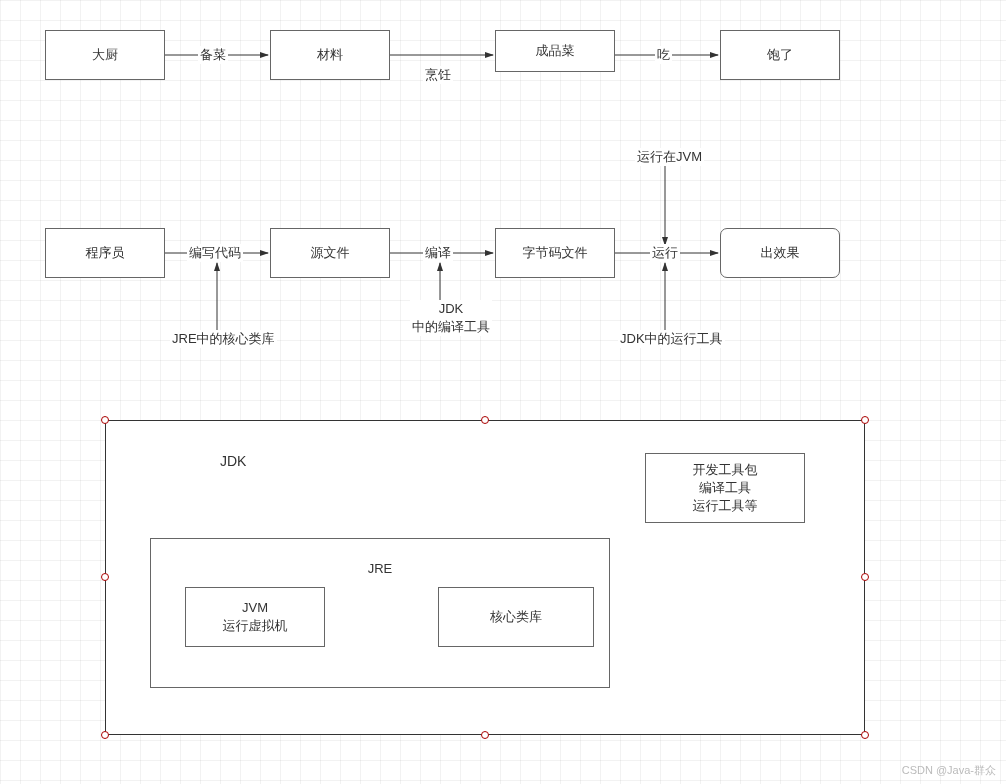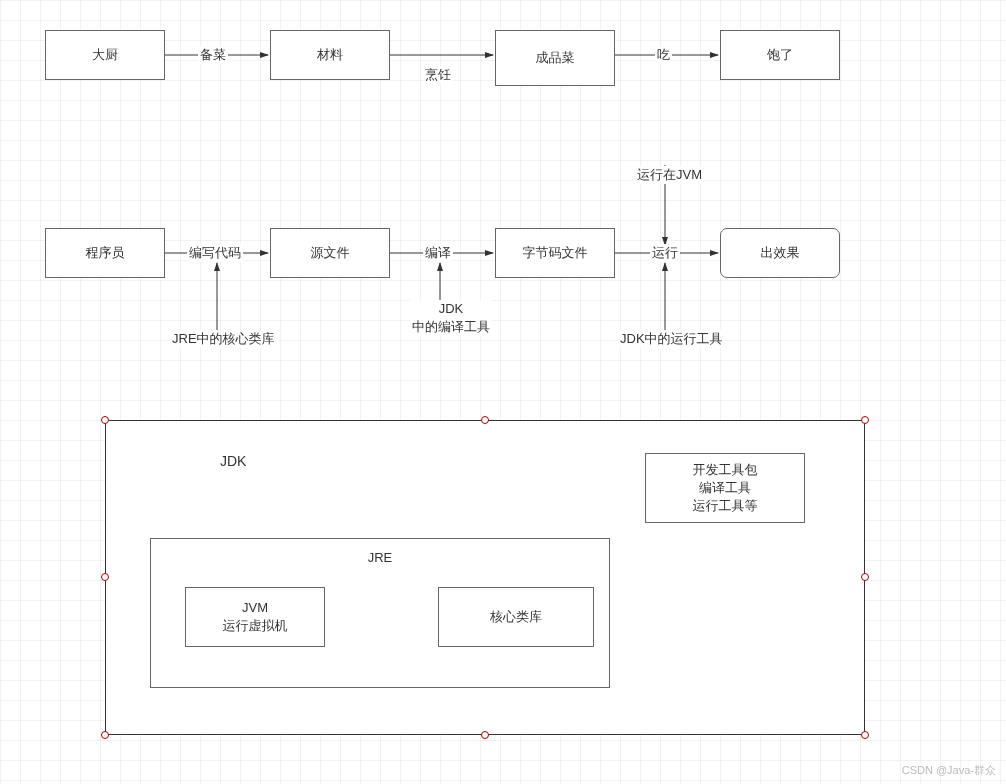--- a/index.html
+++ b/index.html
@@ -102,37 +102,37 @@
 
     <line x1="440" y1="300" x2="440" y2="263" stroke="#333" marker-end="url(#ah)"></line>
 
     <line x1="665" y1="330" x2="665" y2="263" stroke="#333" marker-end="url(#ah)"></line>
 
     <line x1="665" y1="165" x2="665" y2="245" stroke="#333" marker-end="url(#ah)"></line>
   </svg>
 
   <div class="box" style="left:45px; top:30px; width:120px; height:50px;">大厨</div>
   <div class="box" style="left:270px; top:30px; width:120px; height:50px;">材料</div>
-  <div class="box" style="left:495px; top:30px; width:120px; height:56px;text-align:center;">成品菜</div>
+  <div class="box" style="left:495px; top:30px; width:120px; height:42px;text-align:center;">成品菜</div>
   <div class="box" style="left:720px; top:30px; width:120px; height:50px;">饱了</div>
 
   <div class="label" style="left:198px; top:46px;">备菜</div>
   <div class="label" style="left:423px; top:46px;margin-top:20px;">烹饪</div>
   <div class="label" style="left:655px; top:46px;">吃</div>
 
   <div class="box" style="left:45px; top:228px; width:120px; height:50px;">程序员</div>
   <div class="box" style="left:270px; top:228px; width:120px; height:50px;">源文件</div>
   <div class="box" style="left:495px; top:228px; width:120px; height:50px;">字节码文件</div>
   <div class="box" style="left:720px; top:228px; width:120px; height:50px;border-radius:7px;">出效果</div>
 
   <div class="label" style="left:187px; top:244px;">编写代码</div>
   <div class="label" style="left:423px; top:244px;">编译</div>
   <div class="label" style="left:650px; top:244px;">运行</div>
 
-  <div class="label" style="left:635px; top:166px;">运行在JVM</div>
+  <div class="label" style="left:635px; top:148px;">运行在JVM</div>
   <div class="label" style="left:170px; top:330px;">JRE中的核心类库</div>
   <div class="label" style="left:410px; top:300px; text-align:center;">JDK
 中的编译工具</div>
   <div class="label" style="left:618px; top:330px;">JDK中的运行工具</div>
 
   <div class="sel-box" style="left:105px; top:420px; width:760px; height:315px;"></div>
   <div class="sel-handle" style="left:105px; top:420px;"></div>
   <div class="sel-handle" style="left:485px; top:420px;"></div>
   <div class="sel-handle" style="left:865px; top:420px;"></div>
   <div class="sel-handle" style="left:105px; top:577px;"></div>
@@ -140,21 +140,21 @@
   <div class="sel-handle" style="left:105px; top:735px;"></div>
   <div class="sel-handle" style="left:485px; top:735px;"></div>
   <div class="sel-handle" style="left:865px; top:735px;"></div>
 
   <div class="jdk-label" style="left:220px; top:453px;">JDK</div>
 
   <div class="box" style="left:645px; top:453px; width:160px; height:70px;">开发工具包
 编译工具
 运行工具等</div>
 
-  <div class="box" style="left:150px; top:538px; width:460px; height:150px; align-items:flex-start; padding-top:10px; justify-content:center;">
+  <div class="box" style="left:150px; top:538px; width:460px; height:150px; align-items:flex-start; padding-top:21px; justify-content:center;">
     <span>JRE</span>
   </div>
 
   <div class="box" style="left:185px; top:587px; width:140px; height:60px;">JVM
 运行虚拟机</div>
 
   <div class="box" style="left:438px; top:587px; width:156px; height:60px;">核心类库</div>
 
   <div class="watermark">CSDN @Java-群众</div>
 </div>

